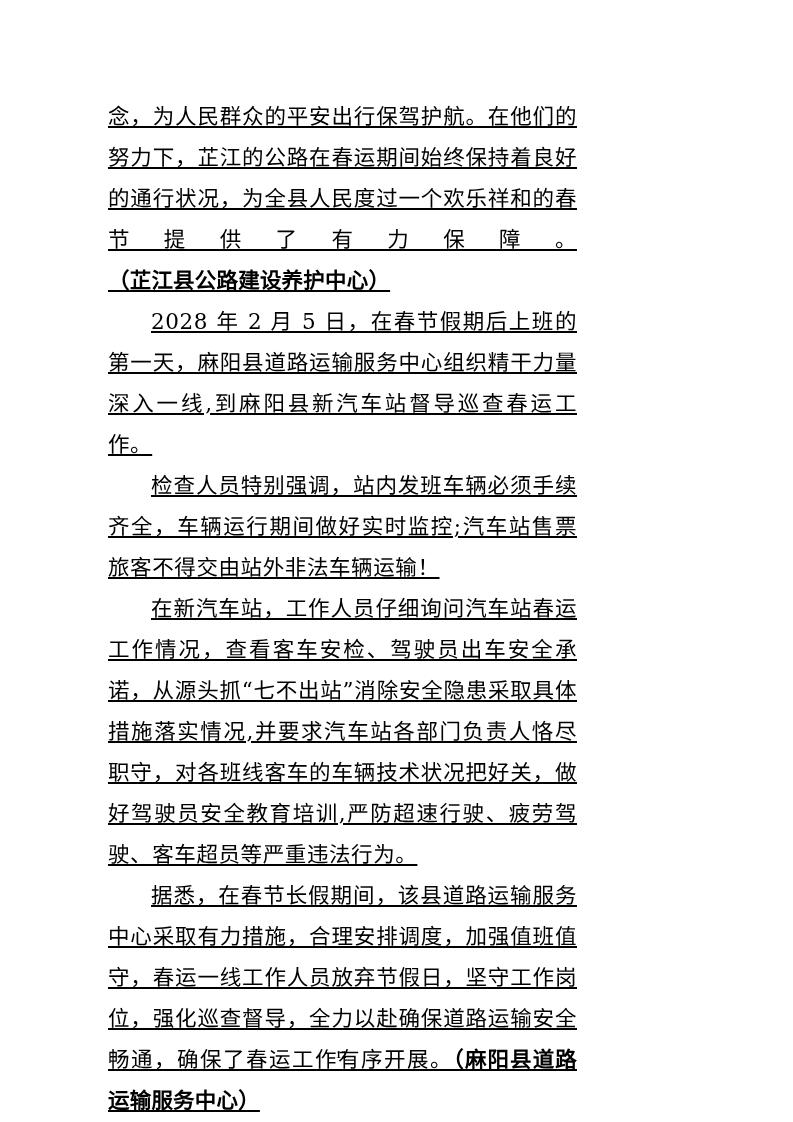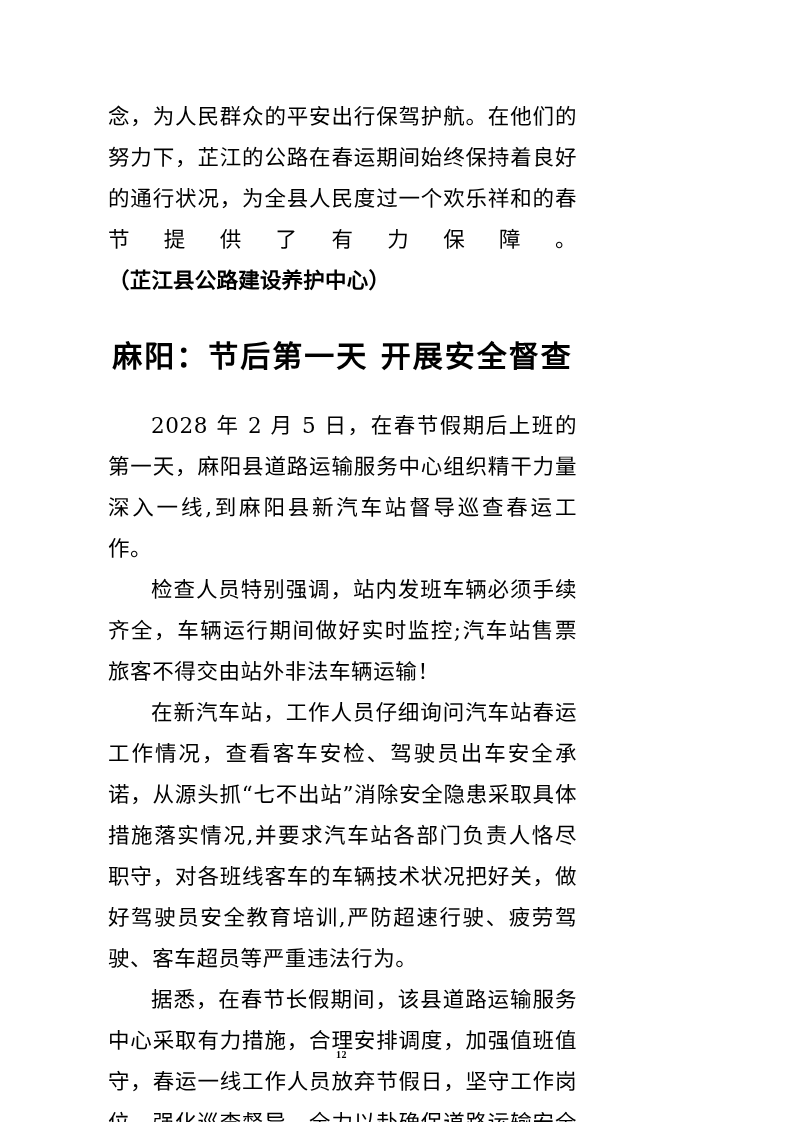--- a/index.html
+++ b/index.html
@@ -14,20 +14,21 @@
     font-family: "DejaVu Serif", "Liberation Serif", serif;
     color: #000000;
     overflow: hidden;
   }
   .page {
     position: relative;
     width: 683px;
     height: 1122px;
     box-sizing: border-box;
     padding: 96px 106px 40px 108px;
+    text-decoration: underline;
   }
   .doc-body {
     position: relative;
   }
   p.para {
     margin: 0;
     font-size: 21.5px;
     line-height: 41px;
     text-align: justify;
     text-justify: inter-ideograph;
@@ -66,21 +67,20 @@
   }
 </style>
 </head>
 <body>
 
 <div class="page">
   <div class="doc-body">
 
     <p class="para"><span>念，为人民群众的平安出行保驾护航。在他们的努力下，芷江的公路在春运期间始终保持着良好的通行状况，为全县人民度过一个欢乐祥和的春节提供了有力保障。</span><span class="bold-tail">（芷江县公路建设养护中心）</span></p>
 
-    <h1 class="article-title">麻阳：节后第一天 开展安全督查</h1>
 
     <p class="para indent">2028 年 2 月 5 日，在春节假期后上班的第一天，麻阳县道路运输服务中心组织精干力量深入一线,到麻阳县新汽车站督导巡查春运工作。</p>
     <p class="para indent">检查人员特别强调，站内发班车辆必须手续齐全，车辆运行期间做好实时监控;汽车站售票旅客不得交由站外非法车辆运输！</p>
     <p class="para indent">在新汽车站，工作人员仔细询问汽车站春运工作情况，查看客车安检、驾驶员出车安全承诺，从源头抓“七不出站”消除安全隐患采取具体措施落实情况,并要求汽车站各部门负责人恪尽职守，对各班线客车的车辆技术状况把好关，做好驾驶员安全教育培训,严防超速行驶、疲劳驾驶、客车超员等严重违法行为。</p>
 
     <p class="para indent"><span>据悉，在春节长假期间，该县道路运输服务中心采取有力措施，合理安排调度，加强值班值守，春运一线工作人员放弃节假日，坚守工作岗位，强化巡查督导，全力以赴确保道路运输安全畅通，确保了春运工作有序开展。</span><span class="bold-tail">（麻阳县道路运输服务中心）</span></p>
 
   </div>
 
   <div class="page-number">12</div>

